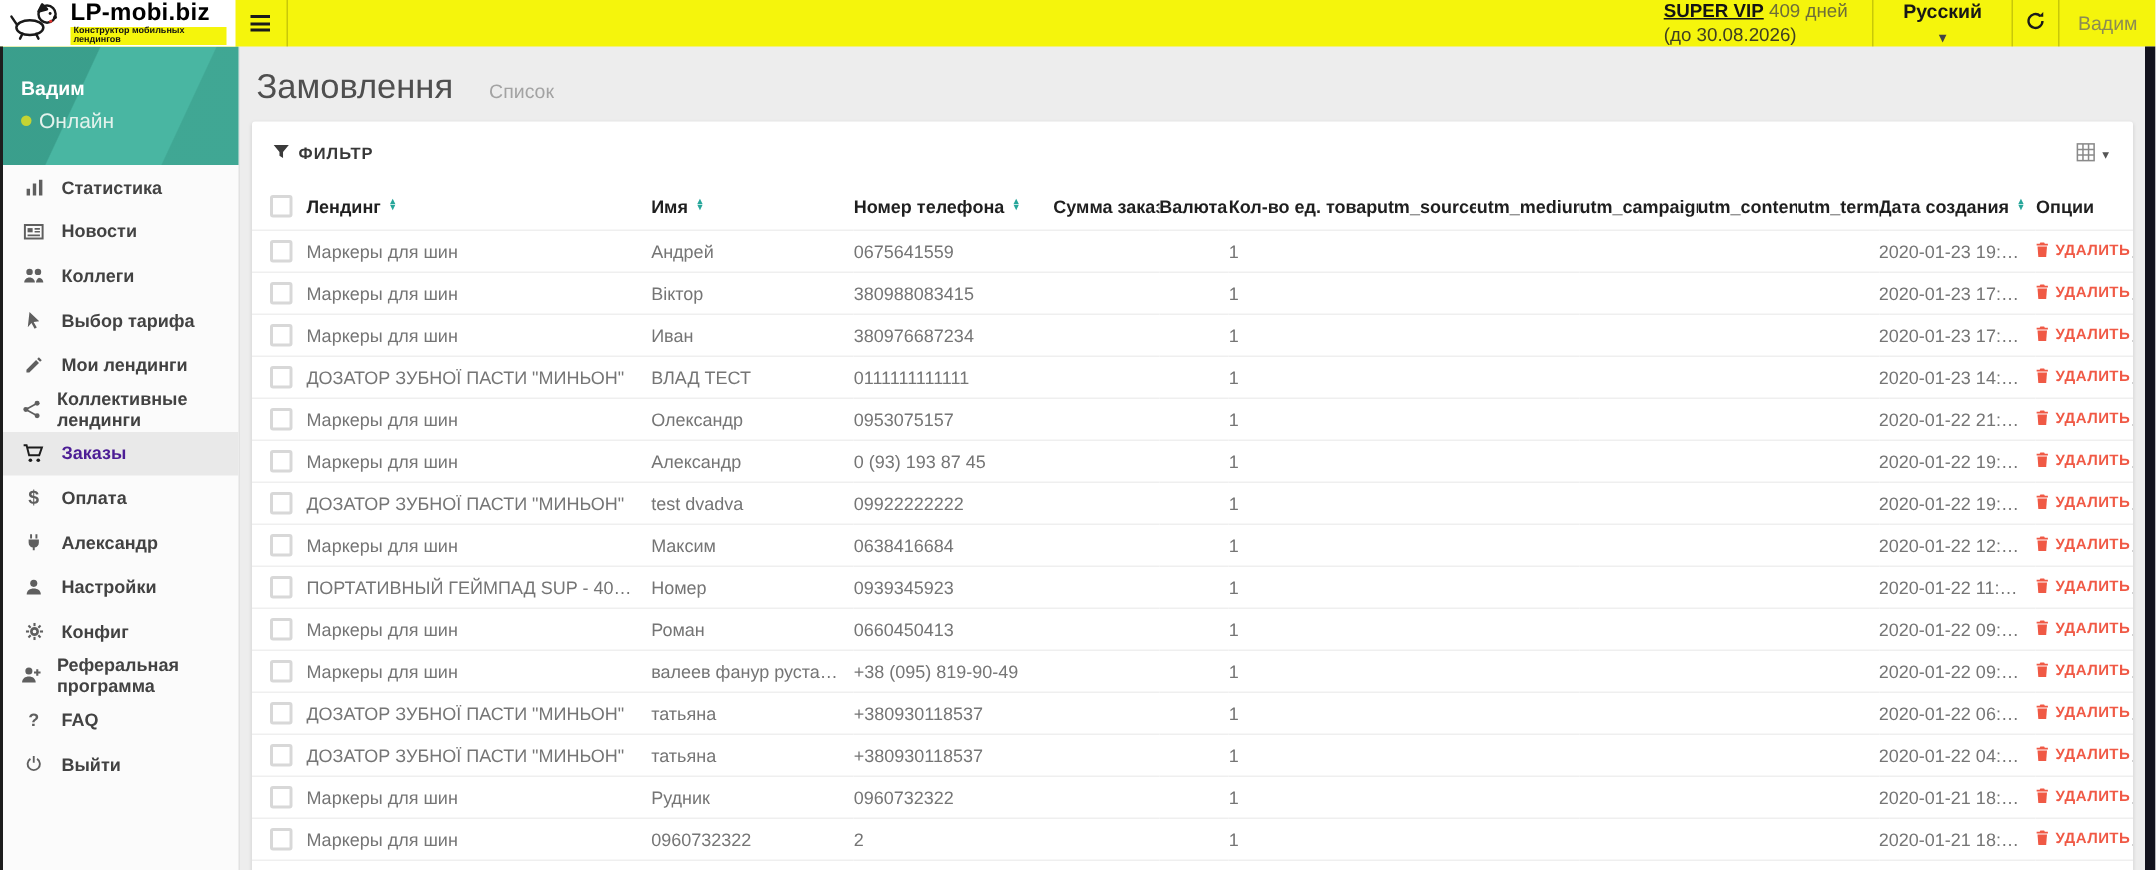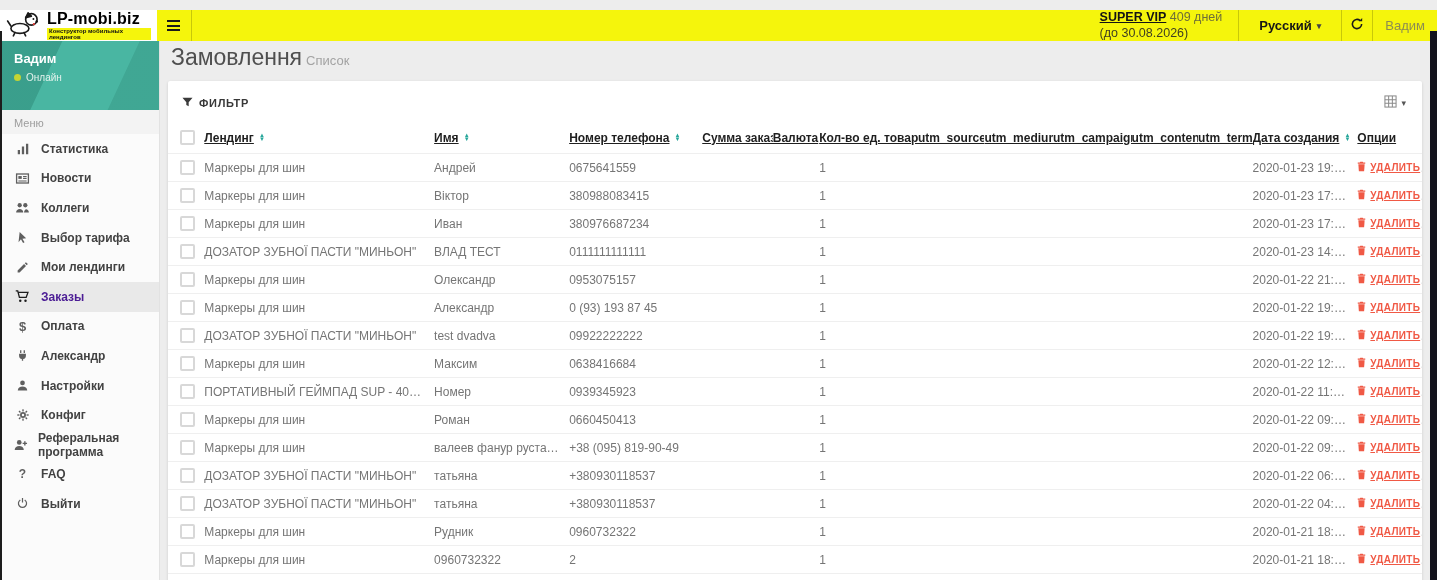--- a/index.html
+++ b/index.html
@@ -2,74 +2,74 @@
 <html style="--yellow: #f5f50c; --teal: #49b6a2; --red: #f05945; --sort: #26a69a; --dot: #c4d433;"><head>
 <meta charset="utf-8">
 <style>
   :root{
     --yellow:#f5f50c; --teal:#49b6a2; --red:#f05945; --sort:#26a69a; --dot:#c4d433;
   }
   *{margin:0;padding:0;box-sizing:border-box;font-family:"Liberation Sans",sans-serif;}
   html,body{width:1437px;height:580px;overflow:hidden;background:#ededed;position:relative;}
 
   
-  .topbar{position:absolute;left:0;top:10px;width:1437px;height:31px;background:var(--yellow);display:flex;align-items:stretch;z-index:30;}
+  .topbar{position:absolute;left:0;top:0;width:1437px;height:31px;background:var(--yellow);display:flex;align-items:stretch;z-index:30;}
   .logo-box{width:157px;background:#fff;display:flex;align-items:center;gap:5px;padding:1px 6px;cursor:pointer;}
   .logo-text{display:flex;flex-direction:column;line-height:1.05;}
   .logo-title{font-weight:bold;font-size:16px;color:#000;letter-spacing:.2px;}
   .logo-sub{font-size:6px;font-weight:bold;color:#111;background:var(--yellow);padding:0 2px;width:fit-content;}
   .hamburger{display:flex;flex-direction:column;justify-content:center;gap:2.5px;margin:0 11px 0 10px;cursor:pointer;}
   .hamburger i{display:block;width:13px;height:2px;background:#1a1a1a;}
   .hdiv{width:1px;background:rgba(0,0,0,.18);}
   .support{display:flex;align-items:center;gap:7px;padding:0 14px 0 22px;font-size:12px;font-weight:bold;color:#1c1c1c;letter-spacing:.3px;cursor:pointer;text-decoration:none;}
   .spacer{flex:1;}
   .plan{display:flex;flex-direction:column;justify-content:center;line-height:1.25;font-size:12.5px;padding-right:16px;}
   .plan b{color:#141414;text-decoration:underline;}
   .plan .days{color:#6e6e38;font-weight:normal;}
   .plan .until{color:#3f3f22;}
-  .lang{display:flex;align-items:center;gap:5px;font-size:13px;font-weight:bold;color:#171717;padding:0 20px;cursor:pointer;}
+  .lang{display:flex;align-items:center;gap:5px;font-size:13px;font-weight:bold;color:#171717;padding:0 20px;cursor:pointer;flex-direction:column;}
   .lang .caret{font-size:9px;color:#444;}
   .refresh{display:flex;align-items:center;justify-content:center;width:30px;border:none;background:none;cursor:pointer;}
   .huser{display:flex;align-items:center;font-size:13px;color:#8c8c52;padding:0 12px;cursor:pointer;}
 
   
   .sidebar{position:absolute;left:0;top:31px;width:160px;bottom:0;background:#fbfbfb;border-right:1px solid #e2e2e2;z-index:20;}
   .profile{height:79px;color:#fff;padding:20px 0 0 14px;position:relative;background-color:var(--teal);
     background-image:linear-gradient(115deg, rgba(0,65,52,.20) 0 34%, transparent 34.5%),
                      linear-gradient(295deg, rgba(0,65,52,.13) 0 26%, transparent 26.5%);}
   .profile .pname{font-size:13px;font-weight:bold;margin-bottom:6px;}
-  .pstatus{display:flex;align-items:center;gap:5px;font-size:10px;color:#e3f2ec;}
+  .pstatus{display:flex;align-items:center;gap:5px;font-size:14px;color:#e3f2ec;}
   .pstatus .dot{width:7px;height:7px;border-radius:50%;background:var(--dot);}
   .menu-label{font-size:11px;color:#9c9c9c;background:#f3f3f3;padding:7px 0 5px 14px;}
   .menu{display:flex;flex-direction:column;}
   .mitem{display:flex;align-items:center;gap:10px;height:29.6px;padding-left:14px;cursor:pointer;color:#424242;font-size:12px;font-weight:bold;}
   .mitem.active{background:#e9e9e9;color:#4c1d95;}
   .micon{width:17px;display:flex;align-items:center;justify-content:center;color:#5f5f5f;font-size:12px;font-weight:bold;}
   .mitem.active .micon{color:#1d1d1d;}
   .edge-strip{position:absolute;left:0;top:31px;bottom:0;width:2px;background:#1d1d1d;z-index:40;}
 
   
   .main{position:absolute;left:160px;top:31px;right:7px;bottom:0;background:#ededed;overflow:hidden;}
-  .page-head{display:flex;align-items:baseline;gap:4px;margin:13px 8px 0 11px;}
+  .page-head{display:flex;align-items:baseline;gap:24px;margin:13px 8px 0 11px;}
   .page-title{font-size:23px;color:#4f4f4f;}
   .page-sub{font-size:13px;color:#a3a3a3;}
   .card{background:#fff;margin:10px 8px 0 8px;border-radius:2px;box-shadow:0 1px 3px rgba(0,0,0,.14);min-height:520px;}
   .toolbar{display:flex;align-items:center;justify-content:space-between;padding:14px 16px 11px 14px;}
   .filter-btn{display:flex;align-items:center;gap:6px;border:none;background:none;font-size:11px;font-weight:bold;color:#383838;letter-spacing:.7px;cursor:pointer;}
   .grid-btn{display:flex;align-items:center;gap:4px;border:none;background:none;cursor:pointer;}
   .grid-btn .caret{font-size:9px;color:#555;}
 
   table{width:100%;border-collapse:collapse;table-layout:fixed;}
-  th{font-size:12px;font-weight:bold;color:#1f1f1f;text-align:left;padding:8px 8px 8px 0;white-space:nowrap;overflow:hidden;text-decoration:underline;}
+  th{font-size:12px;font-weight:bold;color:#1f1f1f;text-align:left;padding:8px 8px 8px 0;white-space:nowrap;overflow:hidden;}
   th.cbcol,td.cbcol{width:36px;padding-left:12px;}
   td{font-size:12px;color:#757575;padding:6px 8px 6px 0;border-top:1px solid #efefef;white-space:nowrap;overflow:hidden;text-overflow:ellipsis;}
   .cb{width:15px;height:15px;border:2px solid #d8d8d8;border-radius:2px;background:#fff;cursor:pointer;}
   .sort{display:inline-flex;flex-direction:column;margin-left:5px;vertical-align:middle;transform:translateY(-1px);}
   .sort b{font-size:6px;line-height:4.6px;color:var(--sort);font-weight:normal;}
-  .del{display:inline-flex;align-items:center;gap:4px;border:none;background:none;color:var(--red);font-size:10px;font-weight:bold;letter-spacing:.3px;cursor:pointer;padding:0;text-decoration:underline;}
+  .del{display:inline-flex;align-items:center;gap:4px;border:none;background:none;color:var(--red);font-size:10px;font-weight:bold;letter-spacing:.3px;cursor:pointer;padding:0;}
 
   .scrollbar{position:absolute;right:0;top:31px;bottom:0;width:7px;background:#13131d;z-index:50;}
 </style>
 </head>
 <body>
 
 <header class="topbar">
   <div class="logo-box">
     <span>
       <svg viewBox="0 0 44 32" width="36" height="27">
@@ -121,21 +121,20 @@
 </header>
 
 <aside class="sidebar">
   <div class="profile">
     <div class="pname">Вадим</div>
     <div class="pstatus">
       <span class="dot"></span>
       <span>Онлайн</span>
     </div>
   </div>
-  <div class="menu-label">Меню</div>
   <nav class="menu">
       <div class="mitem">
         <span class="micon">
           <svg viewBox="0 0 16 16" width="14" height="14">
             <path fill="currentColor" d="M2 9h2.6v5H2zM6.7 5h2.6v9H6.7zM11.4 2H14v12h-2.6z"></path>
           </svg>
         </span>
         <span>Статистика</span>
       </div>
       <div class="mitem">
@@ -169,20 +168,33 @@
         </span>
         <span>Выбор тарифа</span>
       </div>
       <div class="mitem">
         <span class="micon">
           <svg viewBox="0 0 16 16" width="13" height="13">
             <path fill="currentColor" d="M2 11.6L9.9 3.7l2.4 2.4L4.4 14H2zM10.8 2.8l1.4-1.4 2.4 2.4-1.4 1.4z"></path>
           </svg>
         </span>
         <span>Мои лендинги</span>
+      </div>
+      <div class="mitem">
+        <span class="micon">
+          <svg viewBox="0 0 16 16" width="14" height="14">
+            <path stroke="currentColor" stroke-width="1.3" d="M3.7 8l8.6-4.8M3.7 8l8.6 4.8"></path>
+            <g fill="currentColor">
+              <circle cx="12.3" cy="3.2" r="1.9"></circle>
+              <circle cx="3.7" cy="8" r="1.9"></circle>
+              <circle cx="12.3" cy="12.8" r="1.9"></circle>
+            </g>
+          </svg>
+        </span>
+        <span>Коллективные лендинги</span>
       </div>
       <div class="mitem active">
         <span class="micon">
           <svg viewBox="0 0 16 16" width="15" height="15">
             <path fill="none" stroke="currentColor" stroke-width="1.4" d="M.8 2h2.1l1.8 7h7.2l1.9-5.4H4"></path>
             <circle cx="5.6" cy="12.6" r="1.3" fill="currentColor"></circle>
             <circle cx="11.2" cy="12.6" r="1.3" fill="currentColor"></circle>
           </svg>
         </span>
         <span>Заказы</span>

